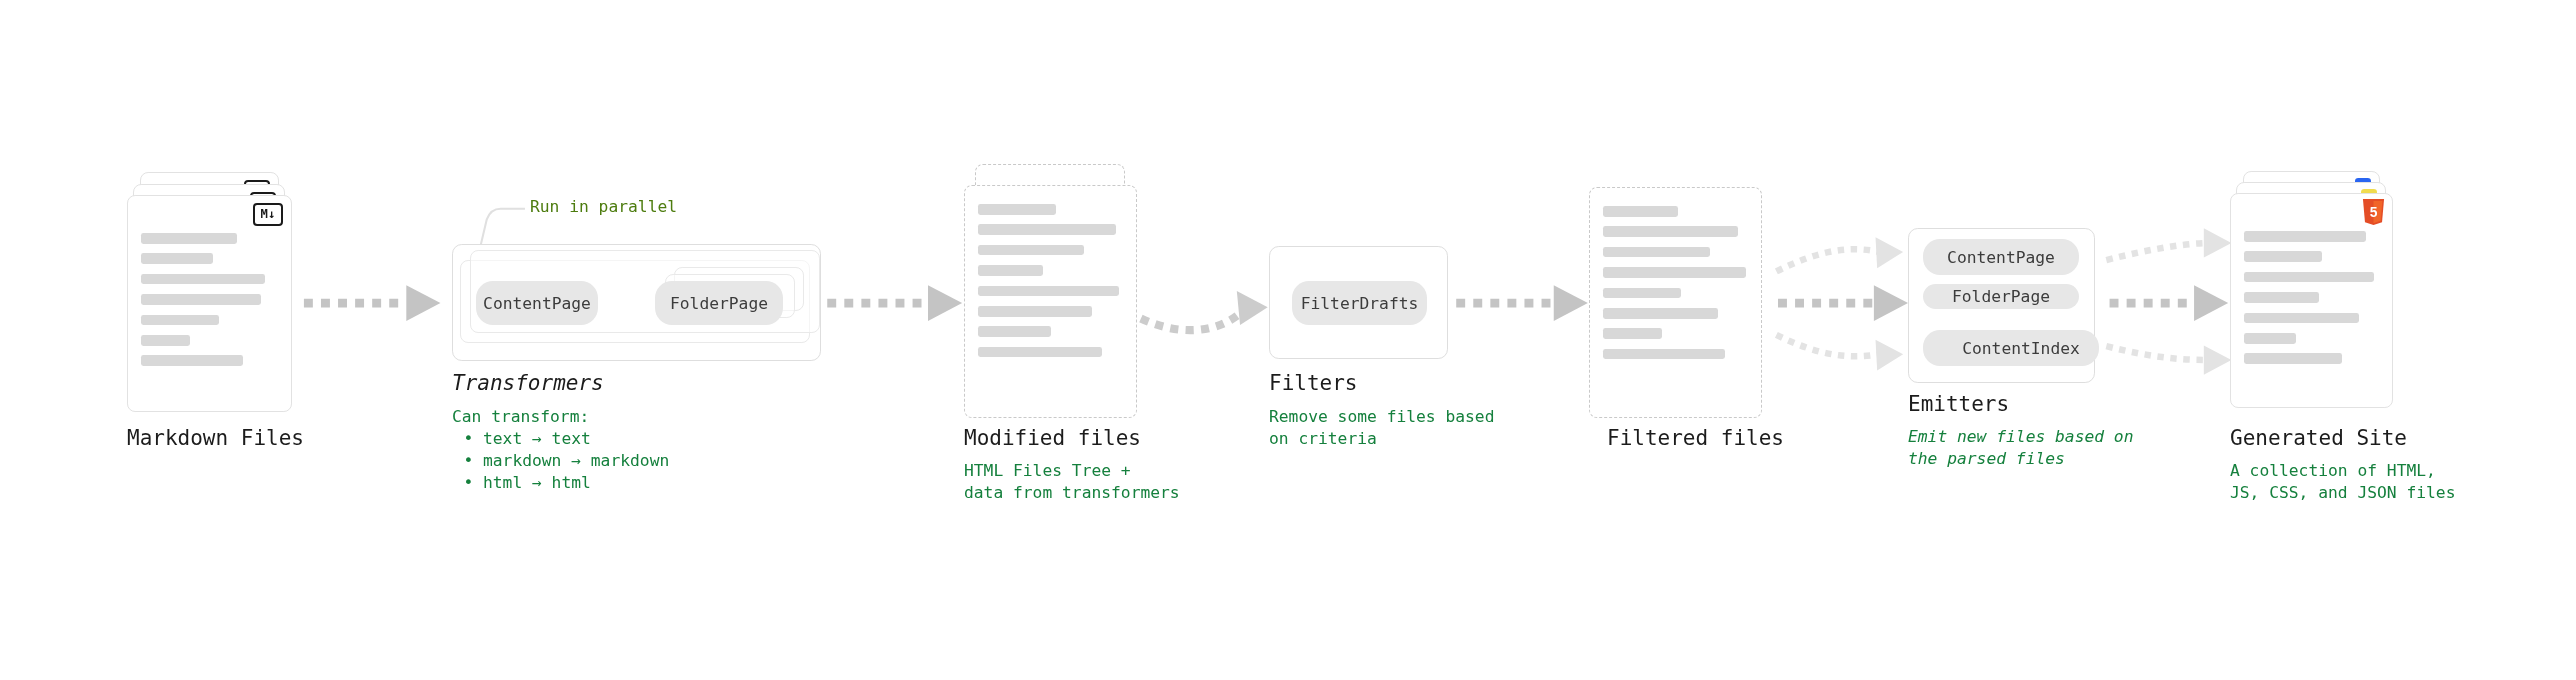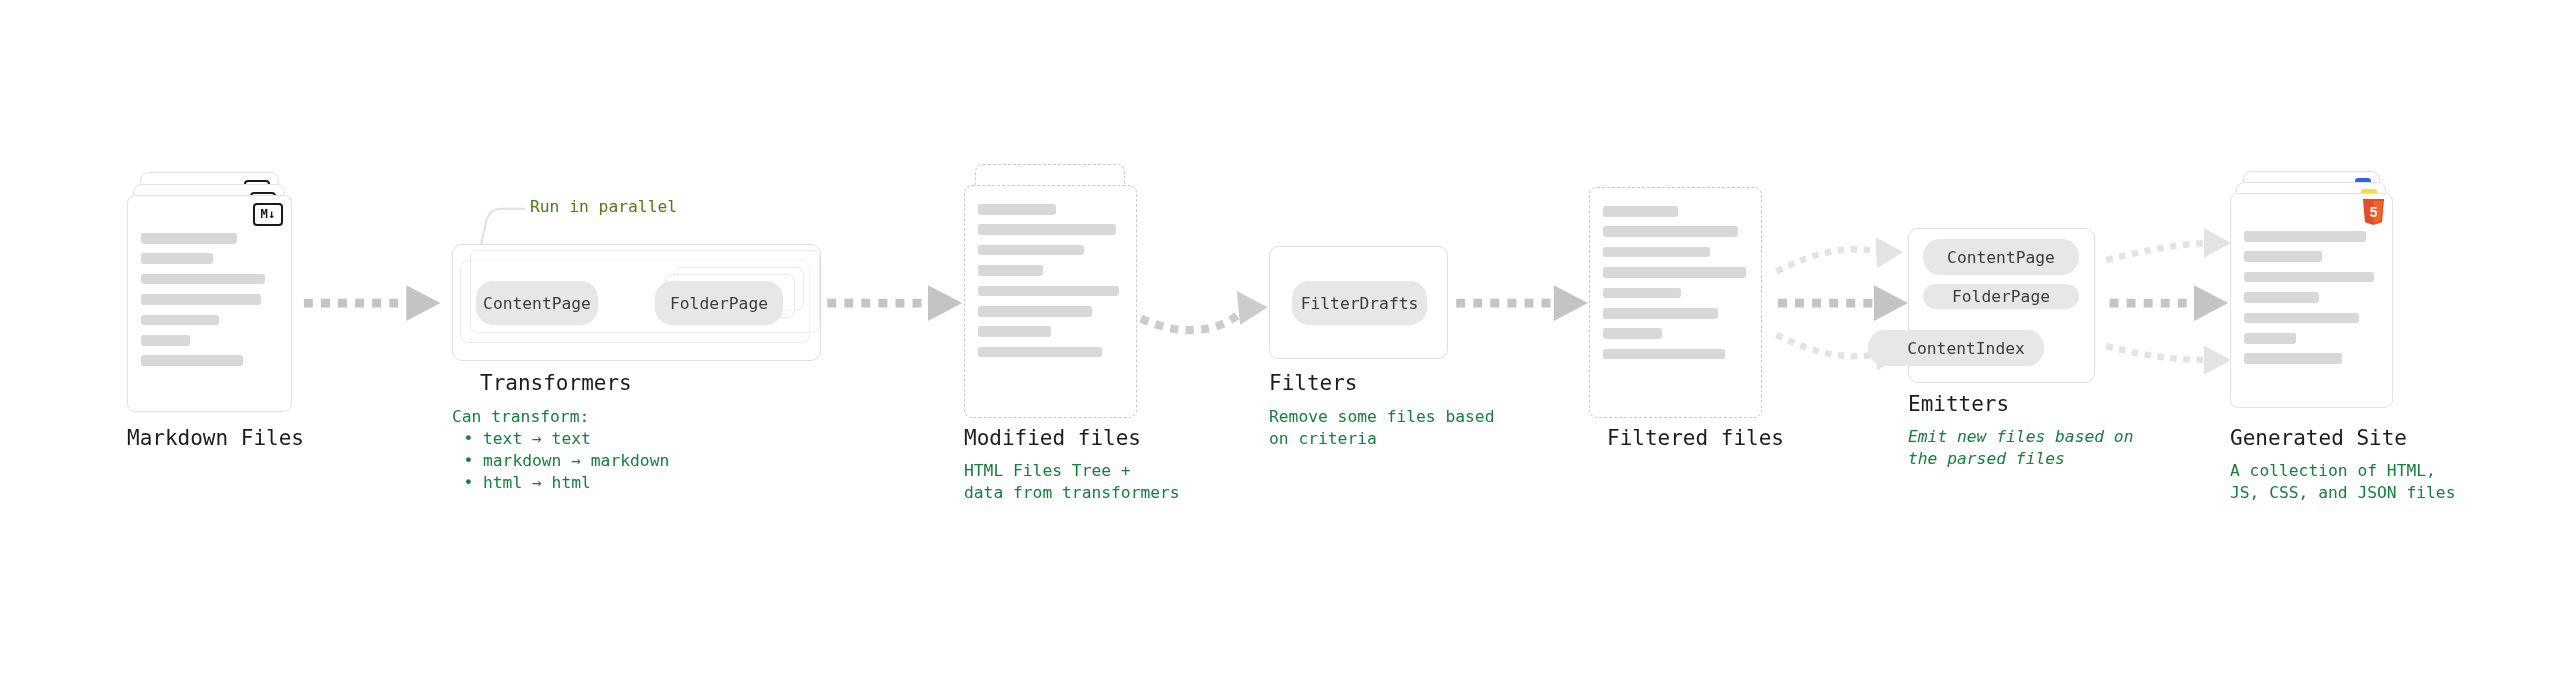--- a/index.html
+++ b/index.html
@@ -93,21 +93,21 @@
 
   <div>
     <div class="muted-label" style="left:530px;top:197px;">Run in parallel</div>
     <div class="panel" style="left:452px;top:244px;width:367px;height:115px;"></div>
     <div class="layer" style="left:460px;top:260px;width:348px;height:81px;"></div>
     <div class="layer" style="left:470px;top:250px;width:348px;height:81px;"></div>
     <div class="chip" style="left:476px;top:281px;width:122px;height:44px;">ContentPage</div>
     <div class="layer" style="left:674px;top:267px;width:128px;height:42px;"></div>
     <div class="layer" style="left:665px;top:274px;width:128px;height:42px;"></div>
     <div class="chip" style="left:655px;top:281px;width:128px;height:44px;">FolderPage</div>
-    <div class="node-title" style="left:480px;top:371px;">Transformers</div>
+    <div class="node-title" style="left:452px;top:371px;font-style:italic;">Transformers</div>
     <div class="node-desc" style="left:452px;top:406px;">
       <div>Can transform:</div>
       <div class="indent">• text → text</div>
       <div class="indent">• markdown → markdown</div>
       <div class="indent">• html → html</div>
     </div>
   </div>
 
   <div>
     <div class="file dashed" style="left:975px;top:164px;width:148px;height:195px;"></div>
@@ -153,21 +153,21 @@
         <div class="bar" style="width:122px"></div>
       </div>
     </div>
     <div class="node-title" style="left:1589px;top:426px;margin-left:18px;">Filtered files</div>
   </div>
 
   <div>
     <div class="panel" style="left:1908px;top:228px;width:185px;height:153px;"></div>
     <div class="chip" style="left:1923px;top:239px;width:156px;height:36px;">ContentPage</div>
     <div class="chip" style="left:1923px;top:284px;width:156px;height:25px;">FolderPage</div>
-    <div class="chip" style="left:1868px;top:330px;width:156px;height:36px;padding-left:20px;">ContentIndex</div>
+    <div class="chip" style="left:1923px;top:330px;width:156px;height:36px;padding-left:20px;">ContentIndex</div>
     <div class="node-title" style="left:1908px;top:392px;">Emitters</div>
     <div class="node-desc" style="left:1908px;top:426px;font-style:italic;">
       <div>Emit new files based on</div>
       <div>the parsed files</div>
     </div>
   </div>
 
   <div>
     <div class="file" style="left:2243px;top:171px;width:135px;height:179px;">
       <div class="mini-icon" style="background:#2965f1;"></div>

